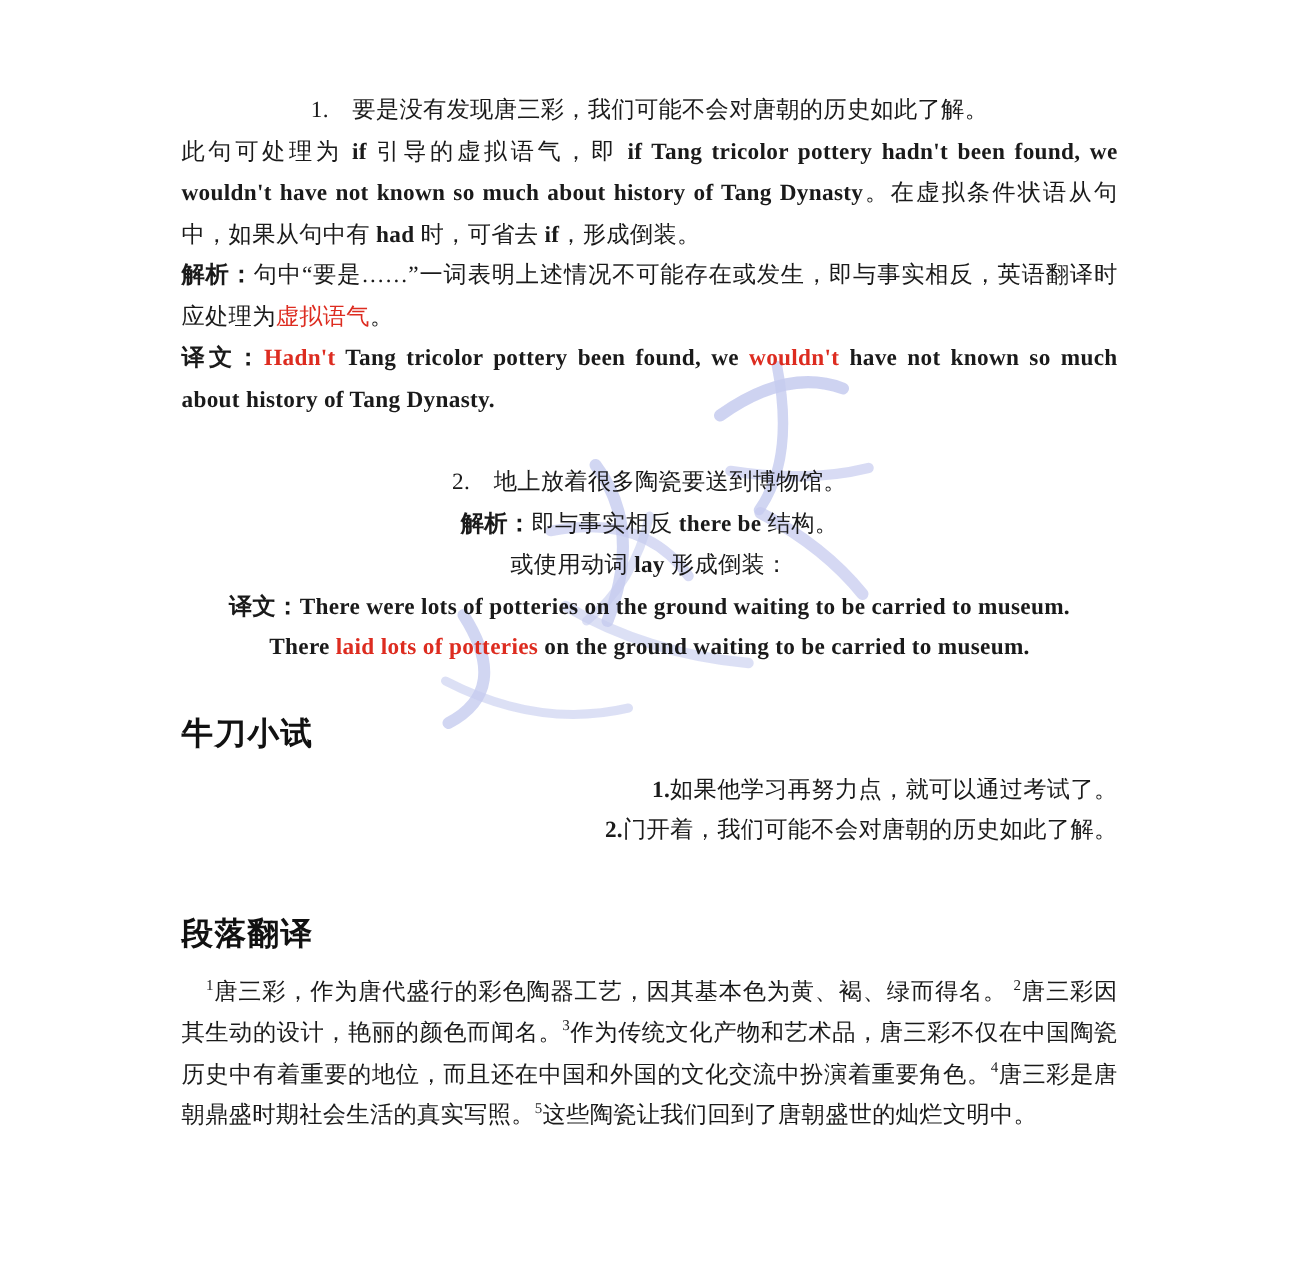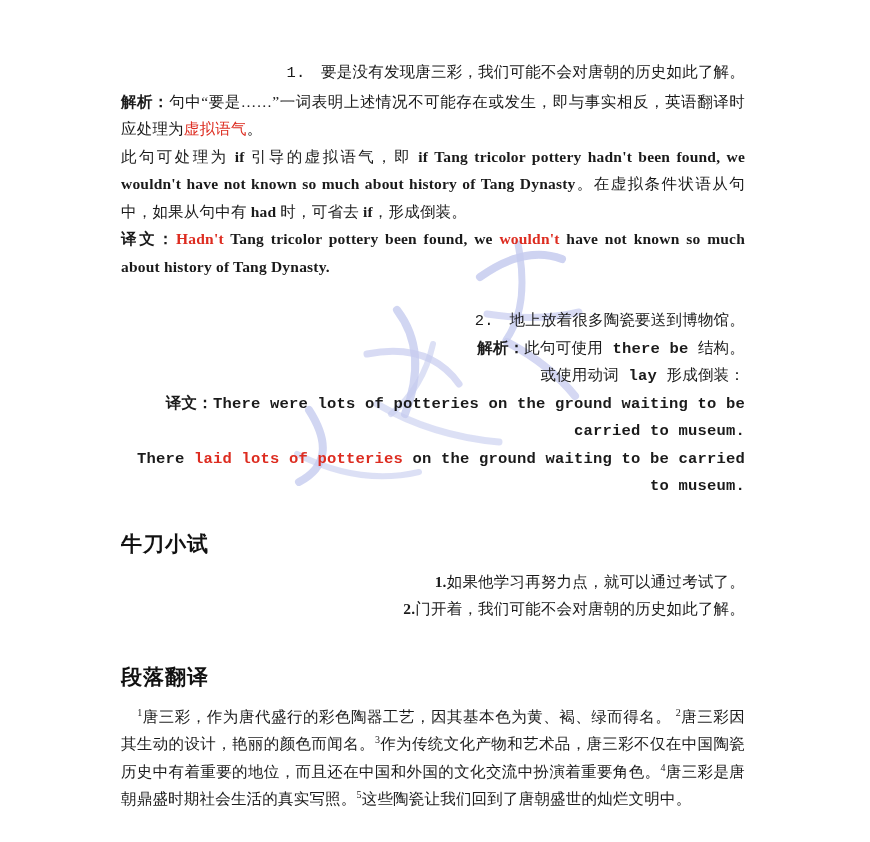--- a/index.html
+++ b/index.html
@@ -18,21 +18,21 @@
     width:624px;
     z-index:2;
   }
   p.ln{
     margin:0;
     font-size:15.5px;
     line-height:27.5px;
     text-align:justify;
     letter-spacing:0.2px;
   }
-  p.plain{text-align:right;font-family:Liberation Mono, monospace;}
+  p.plain{text-align:center;}
   .b{font-weight:700;}
   .r{color:var(--red,#dd2c20);}
   sup{
     font-size:10px;
     line-height:0;
     vertical-align:super;
     font-weight:400;
   }
   .gap-block{height:28px;}
   h2.sec{
@@ -71,28 +71,28 @@
   <path d="M92 132 q62 -12 92 30" stroke-width="7" opacity="0.7"></path>
   <path d="M102 182 q55 32 122 38" stroke-width="7" opacity="0.6"></path>
   <path d="M158 122 q-10 44 -42 70" stroke-width="6" opacity="0.6"></path>
   <path d="M34 188 q32 50 -10 72" stroke-width="8" opacity="0.8"></path>
   <path d="M22 232 q62 32 122 18" stroke-width="6" opacity="0.6"></path>
 </svg>
 
 <div class="doc">
 
   <p class="ln plain"><span>1.　要是没有发现唐三彩，我们可能不会对唐朝的历史如此了解。</span></p>
+  <p class="ln"><span>此句可处理为 </span><span class="b">if</span><span> 引导的虚拟语气，即 </span><span class="b">if Tang tricolor pottery hadn't been found, we wouldn't have not known so much about history of Tang Dynasty</span><span>。在虚拟条件状语从句中，如果从句中有 </span><span class="b">had</span><span> 时，可省去 </span><span class="b">if</span><span>，形成倒装。</span></p>
   <p class="ln"><span class="b">解析：</span><span>句中“要是……”一词表明上述情况不可能存在或发生，即与事实相反，英语翻译时应处理为</span><span class="r">虚拟语气</span><span>。</span></p>
-  <p class="ln"><span>此句可处理为 </span><span class="b">if</span><span> 引导的虚拟语气，即 </span><span class="b">if Tang tricolor pottery hadn't been found, we wouldn't have not known so much about history of Tang Dynasty</span><span>。在虚拟条件状语从句中，如果从句中有 </span><span class="b">had</span><span> 时，可省去 </span><span class="b">if</span><span>，形成倒装。</span></p>
   <p class="ln"><span class="b">译文：</span><span class="b r">Hadn't</span><span class="b"> Tang tricolor pottery been found, we </span><span class="b r">wouldn't</span><span class="b"> have not known so much about history of Tang Dynasty.</span></p>
 
   <div class="gap-block"></div>
 
   <p class="ln plain"><span>2.　地上放着很多陶瓷要送到博物馆。</span></p>
-  <p class="ln plain"><span class="b">解析：</span><span>此句可使用 </span><span class="b">there be</span><span> 结构。</span></p>
+  <p class="ln plain"><span class="b">解析：</span><span>即与事实相反 </span><span class="b">there be</span><span> 结构。</span></p>
   <p class="ln plain"><span>或使用动词 </span><span class="b">lay</span><span> 形成倒装：</span></p>
   <p class="ln plain"><span class="b">译文：</span><span class="b">There were lots of potteries on the ground waiting to be carried to museum.</span></p>
   <p class="ln plain"><span class="b">There </span><span class="b r">laid lots of potteries</span><span class="b"> on the ground waiting to be carried to museum.</span></p>
 
   <h2 class="sec sec-practice">牛刀小试</h2>
   <div class="exercise">
     <p class="ln"><span class="b">1.</span><span>如果他学习再努力点，就可以通过考试了。</span></p>
     <p class="ln"><span class="b">2.</span><span>门开着，我们可能不会对唐朝的历史如此了解。</span></p>
   </div>
 

